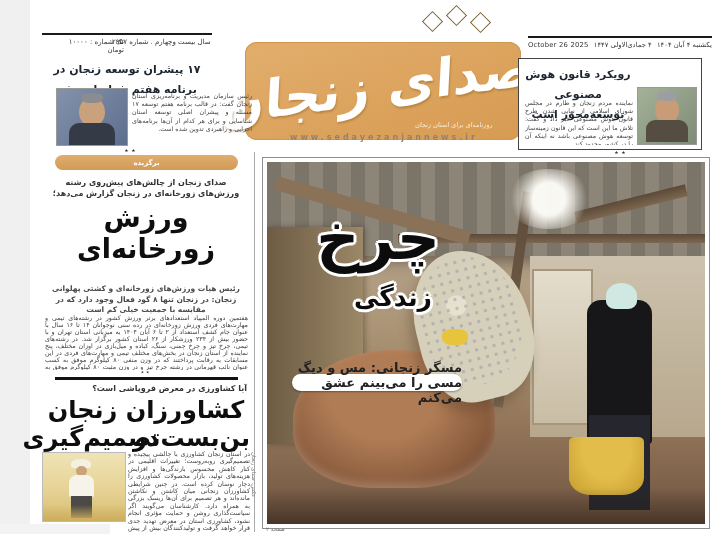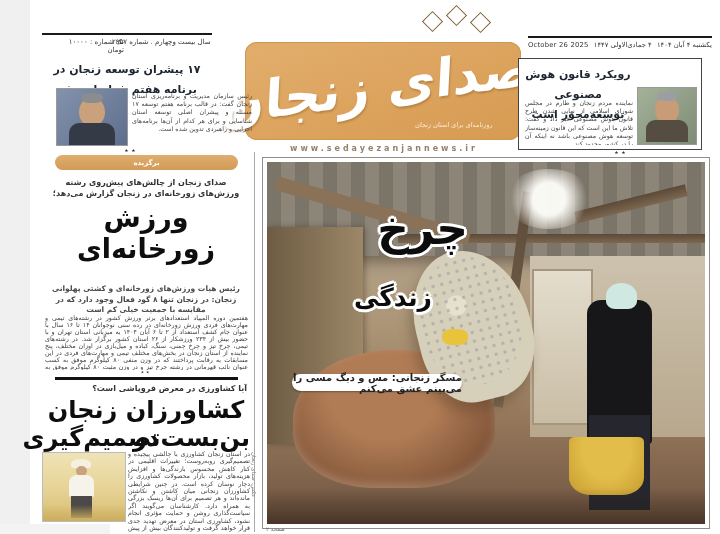--- a/index.html
+++ b/index.html
@@ -17,21 +17,21 @@
 
   
   .mast-box{left:245px;top:42px;width:276px;height:98px;background:linear-gradient(160deg,#e2ad6c,#d79b52);
             border-radius:12px;box-shadow:0 0 0 1px #cf9950 inset;}
   .logo-script{left:252px;top:40px;width:250px;height:92px;display:flex;align-items:center;justify-content:center;
                color:#fff;font-size:52px;font-weight:bold;transform:rotate(-7deg) skewX(-10deg);
                text-shadow:1px 2px 2px rgba(120,80,20,.35);white-space:nowrap;}
   .slogan{left:398px;top:121px;width:112px;text-align:center;color:#fdf4e3;font-size:6.5px;
           transform:skewX(-6deg);opacity:.9;}
   .diamond{width:13px;height:13px;background:#fff;border:1.5px solid #7d6136;transform:rotate(45deg);}
-  .url-line{left:262px;top:144px;width:244px;text-align:center;font-size:8px;letter-spacing:3px;
+  .url-line{left:262px;top:133px;width:244px;text-align:center;font-size:8px;letter-spacing:3px;
             color:#97806b;font-weight:bold;}
 
   
   .brief-box{border:1px solid #444;background:#fff;}
   .brief-title{font-weight:bold;font-size:11px;line-height:20px;color:#1c2430;text-align:center;}
   .brief-body{font-size:6.3px;line-height:8.2px;text-align:justify;color:#444;overflow:hidden;}
   .portrait{border:1px solid #999;}
   .face{position:absolute;border-radius:50%;}
   .orn{font-size:8px;color:#333;text-align:center;letter-spacing:4px;}
 
@@ -184,19 +184,19 @@
       <div class="smith-dots"></div>
       <div class="mask"></div>
       <div class="worker"></div>
       <div class="cap"></div>
       <div class="pants"></div>
       <div class="bucket"></div>
       <div class="floor-sh"></div>
     </div>
   </div>
 
-  <div class="abs stroke-head rtl" style="right:252px;top:203px;font-size:44px;text-align:right;">چرخ</div>
+  <div class="abs stroke-head rtl" style="right:280px;top:203px;font-size:60px;text-align:right;">چرخ</div>
   <div class="abs stroke-head rtl" style="right:288px;top:283px;font-size:25px;">زندگی</div>
-  <div class="abs overlay-box rtl" style="left:292px;top:374px;width:170px;height:17px;font-size:10px;">مسگر زنجانی: مس و دیگ مسی را می‌بینم عشق می‌کنم</div>
+  <div class="abs overlay-box rtl" style="left:292px;top:374px;width:170px;height:17px;font-size:13px;">مسگر زنجانی: مس و دیگ مسی را می‌بینم عشق می‌کنم</div>
   <div class="abs vcredit">عکس: صدای زنجان</div>
   <div class="abs pagenote rtl">صفحه ۲</div>
 
 </div>
 
 </body></html>

